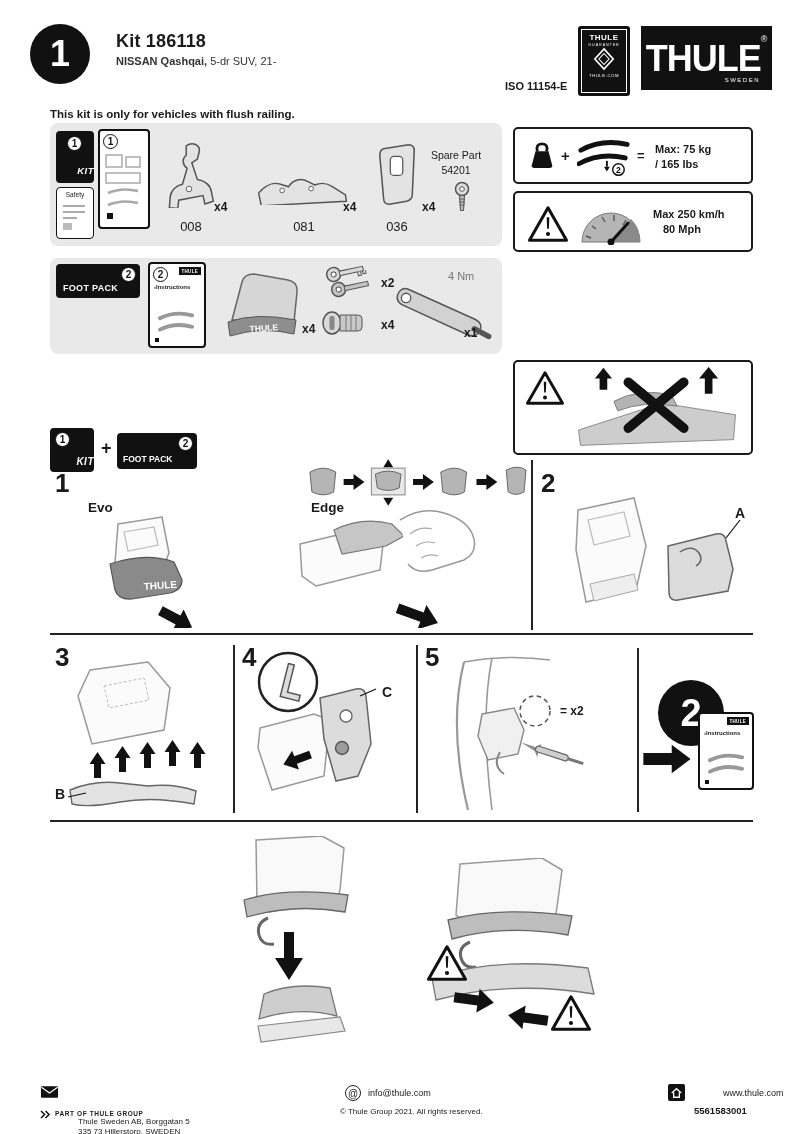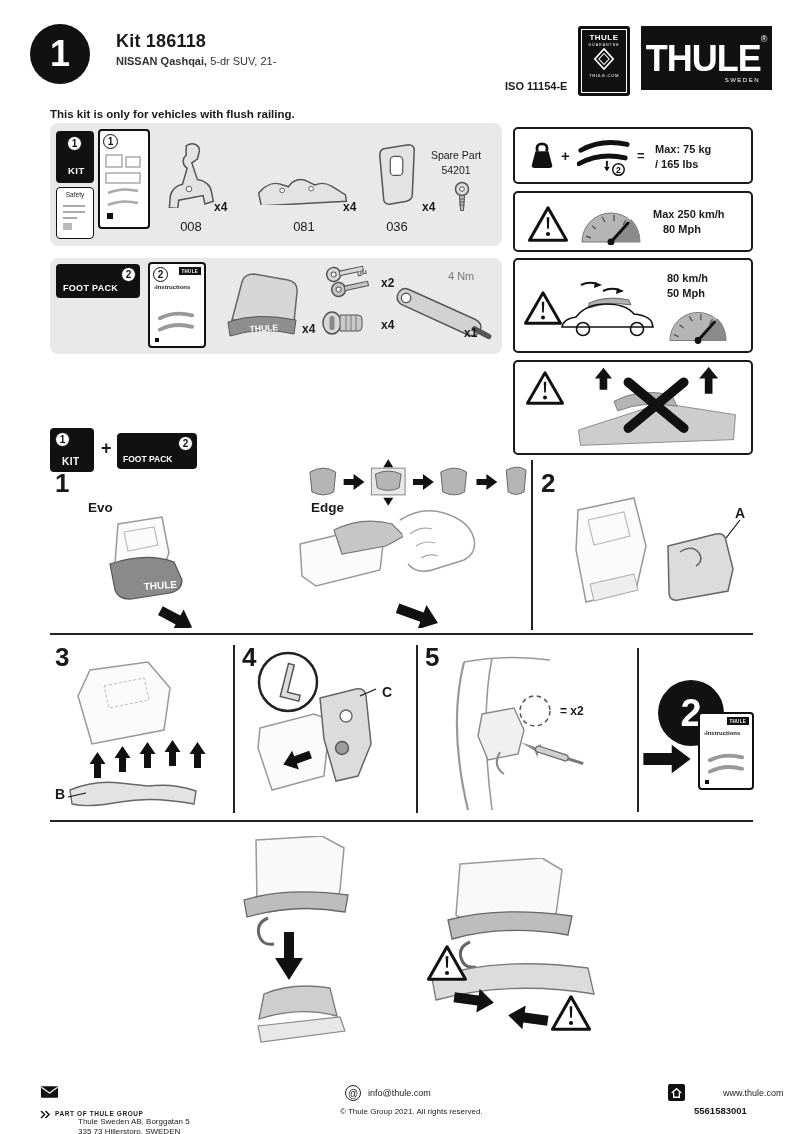--- a/index.html
+++ b/index.html
@@ -31,21 +31,21 @@
 
   .notice { left:50px; top:108px; font-size:11.5px; font-weight:bold; }
 
   .graybox { background:#e9e9e9; border-radius:8px; }
   .info-box { left:513px; width:240px; border:2px solid #1a1a1a; border-radius:5px; background:#fff; }
 
   .cube { background:#111; border-radius:4px; color:#fff; position:absolute; }
   .circle-num { display:inline-flex; align-items:center; justify-content:center; width:15px; height:15px;
                 border-radius:50%; background:#fff; border:1.2px solid #111; color:#111;
                 font-size:10px; font-weight:bold; line-height:1; }
-  .cube-label { position:absolute; left:12px; right:0; text-align:left; font-weight:bold; color:#fff; }
+  .cube-label { position:absolute; left:0; right:0; text-align:right; font-weight:bold; color:#fff;font-style:italic; }
 
   .booklet { position:absolute; background:#fff; border:2px solid #111; border-radius:4px; }
   .booklet .circle-num { position:absolute; top:3px; left:3px; }
   .booklet-tab { position:absolute; top:3px; right:3px; background:#111; color:#fff;
                  font-size:4.5px; font-weight:bold; padding:1.5px 3px; letter-spacing:.3px; }
   .booklet-text { position:absolute; top:20px; left:4px; font-size:6px; font-weight:bold; }
   .booklet-bars { position:absolute; bottom:10px; left:7px; }
   .booklet-dot { position:absolute; bottom:4px; left:5px; width:4px; height:4px; background:#111; }
 
   .qty { font-weight:bold; font-size:12px; }
@@ -209,44 +209,20 @@
       </svg>
     <svg class="abs" style="left:64px;top:14px;" width="64" height="38">
         <use href="#sym-speedo" width="64" height="38"></use>
       </svg>
     <div class="abs speed-text" style="left:138px;top:14px;">
       <div>Max 250 km/h</div>
       <div style="padding-left:10px;">80 Mph</div>
     </div>
   </div>
 
-  <div class="abs info-box" style="top:258px;height:95px;">
-    <svg class="abs" style="left:8px;top:30px;" width="40" height="36">
-        <use href="#sym-warn" width="40" height="36"></use>
-      </svg>
-    <svg class="abs" style="left:44px;top:16px;" width="100" height="64" viewBox="0 0 100 62">
-      <path d="M22 8 q8 -4 16 -1" fill="none" stroke="#111" stroke-width="2"></path>
-      <path d="M36 5 l7 3 -8 3 z" fill="#111"></path>
-      <path d="M44 14 q8 -4 16 -1" fill="none" stroke="#111" stroke-width="2"></path>
-      <path d="M58 11 l7 3 -8 3 z" fill="#111"></path>
-      <path d="M30 26 q18 -8 40 -3 l2 5 q-22 -4 -42 3 z" fill="#b0b0b0" stroke="#666"></path>
-      <g stroke="#111" fill="none" stroke-width="1.6">
-        <path d="M3 50 q1 -8 14 -10 q10 -13 30 -13 q20 0 28 10 q16 2 18 9 l1 4 H3 z"></path>
-        <circle cx="24" cy="52" r="6.5"></circle>
-        <circle cx="78" cy="52" r="6.5"></circle>
-      </g>
-    </svg>
-    <div class="abs speed-text" style="left:152px;top:11px;">
-      <div>80 km/h</div>
-      <div>50 Mph</div>
-    </div>
-    <svg class="abs" style="left:152px;top:46px;" width="62" height="38">
-        <use href="#sym-speedo" width="62" height="38"></use>
-      </svg>
-  </div>
 
   <div class="abs info-box" style="top:360px;height:95px;">
     <svg class="abs" style="left:10px;top:8px;" width="40" height="36">
         <use href="#sym-warn" width="40" height="36"></use>
       </svg>
     <svg class="abs" style="left:50px;top:3px;" width="184" height="88" viewBox="0 0 180 92">
       <path d="M8 68 L95 40 L172 52 L170 78 L10 84 Z" fill="#cdcdcd" stroke="#888"></path>
       <path d="M45 38 q25 -14 60 -7 l6 12 q-35 -6 -62 5 z" fill="#b4b4b4" stroke="#777"></path>
       <path d="M30 26 v-12 h-5 l9 -11 9 11 h-5 v12 z" fill="#111"></path>
       <path d="M140 30 v-16 h-6 l10 -12 10 12 h-6 v16 z" fill="#111"></path>

